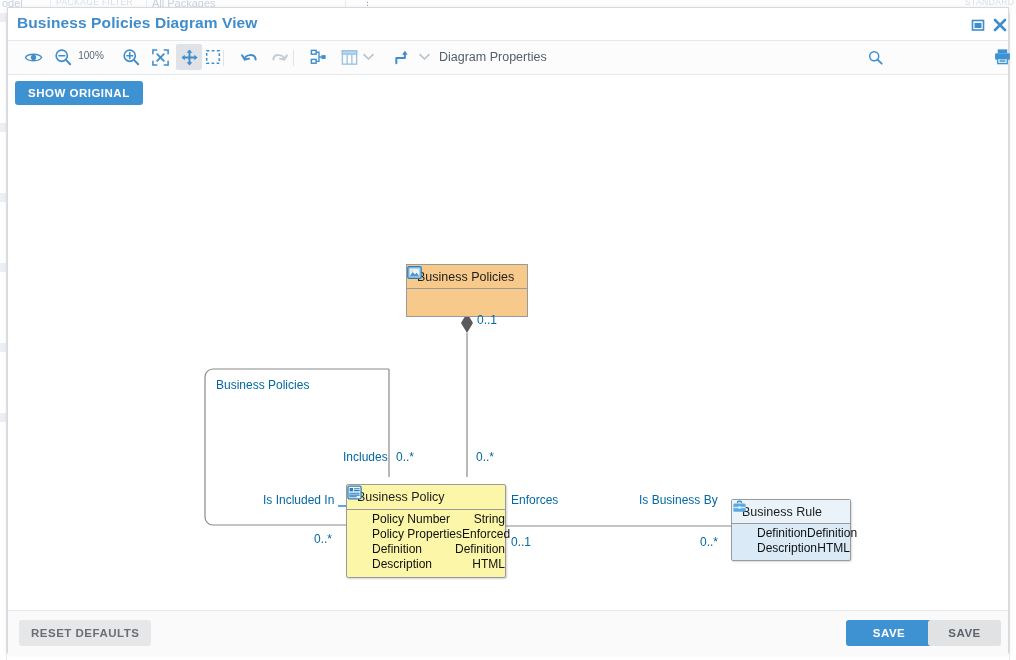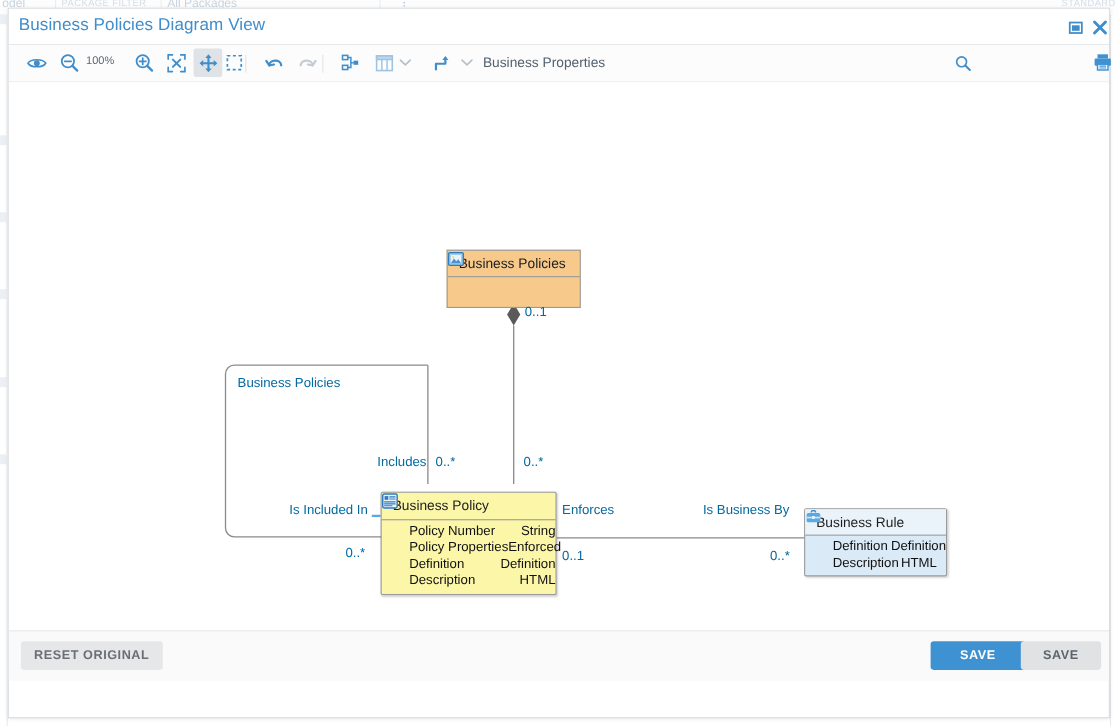--- a/index.html
+++ b/index.html
@@ -41,21 +41,21 @@
     box-shadow:0 1px 4px rgba(0,0,0,.10);
   }
 
   
   .titlebar{
     position:relative;height:32px;background:#ffffff;
     border-bottom:1px solid #e6e9ec;
   }
   .title-text{
     position:absolute;left:9px;top:6px;
-    font-size:15.5px;font-weight:normal;color:#3f8dcb;letter-spacing:.1px;
+    font-size:15.5px;font-weight:bold;color:#3f8dcb;letter-spacing:.1px;
   }
   .win-btn{
     position:absolute;top:8px;width:18px;height:18px;cursor:pointer;
   }
   .win-max{left:961px;}
   .win-close{left:983px;}
 
   
   .toolbar{
     position:relative;height:33px;background:#fcfcfd;
@@ -125,21 +125,21 @@
   .n-policy{
     left:338px;top:371px;width:160px;height:94px;
     background:#fbf6a8;border:1px solid #9a9a9a;border-radius:2px;
     box-shadow:1px 1px 2px rgba(0,0,0,.18);
   }
   .n-policy .node-hdr{border-bottom:1px solid #9a9a9a;height:25px;}
   .n-policy .an{width:102px;}
 
   
   .n-rule{
-    left:723px;top:386px;width:130px;height:62px;
+    left:723px;top:386px;width:120px;height:62px;
     background:#daeaf6;border:1px solid #9a9a9a;border-radius:2px;
     box-shadow:1px 1px 2px rgba(0,0,0,.15);
   }
   .n-rule .node-hdr{border-bottom:1px solid #9a9a9a;height:24px;background:#eaf3fa;}
   .n-rule .an{width:62px;}
 
   
   .elab{position:absolute;font-size:12px;color:#0369a1;white-space:nowrap;}
 
   
@@ -293,39 +293,42 @@
         <path d="M12.5 3 L15.4 7 L9.6 7 Z" fill="#3f8dcb"></path>
       </svg>
     </span>
 
     <span class="tb-caret" style="left:408px">
       <svg width="11" height="8" viewBox="0 0 11 8">
           <path d="M1 1.6 L5.5 6 L10 1.6" fill="none" stroke="#b6bfc8" stroke-width="1.5" stroke-linecap="round"></path>
         </svg>
     </span>
 
-    <span class="tb-props">Business Properties</span>
+    <span class="tb-props">Diagram Properties</span>
 
     <span class="qf-icon">
       <svg width="15" height="15" viewBox="0 0 16 16">
         <circle cx="6.6" cy="6.6" r="4.8" fill="none" stroke="#3f8dcb" stroke-width="1.6"></circle>
         <path d="M10.2 10.2 L14.6 14.6" stroke="#3f8dcb" stroke-width="1.9" stroke-linecap="round"></path>
       </svg>
     </span>
 
     <span class="tb-print">
       <svg width="19" height="19" viewBox="0 0 20 20">
         <rect x="5" y="2.5" width="10" height="4" fill="#3f92d2"></rect>
         <rect x="2.2" y="6.5" width="15.6" height="7" rx="1.2" fill="#3f92d2"></rect>
         <rect x="5" y="12" width="10" height="5.5" fill="#ffffff" stroke="#3f92d2" stroke-width="1.4"></rect>
         <path d="M6.8 13.8 H13.2 M6.8 15.6 H13.2" stroke="#3f92d2" stroke-width="1.1"></path>
       </svg>
     </span>
   </div>
 
+  <div class="subbar">
+    <button class="btn-orig">SHOW ORIGINAL</button>
+  </div>
 
   <div class="canvas">
 
     <svg width="1000" height="497">
 
       <line x1="459" y1="220" x2="459" y2="364" stroke="#8a8a8a" stroke-width="1.2"></line>
       <polygon points="459,200 465,210 459,220 453,210" fill="#5a5a5a"></polygon>
 
       <path d="M381 256 H205 a8,8 0 0,0 -8,8 V404 a8,8 0 0,0 8,8 H381" fill="none" stroke="#8a8a8a" stroke-width="1.2"></path>
 
@@ -416,17 +419,17 @@
     <span class="elab" style="left:469px;top:200px">0..1</span>
     <span class="elab" style="left:468px;top:337px">0..*</span>
 
     <span class="elab" style="left:503px;top:380px">Enforces</span>
     <span class="elab" style="left:631px;top:380px">Is Business By</span>
     <span class="elab" style="left:503px;top:422px">0..1</span>
     <span class="elab" style="left:692px;top:422px">0..*</span>
   </div>
 
   <div class="footer">
-    <button class="btn btn-reset">RESET ORIGINAL</button>
+    <button class="btn btn-reset">RESET DEFAULTS</button>
     <button class="btn btn-save">SAVE</button>
     <button class="btn btn-close">SAVE</button>
   </div>
 </div>
 
 </body></html>

